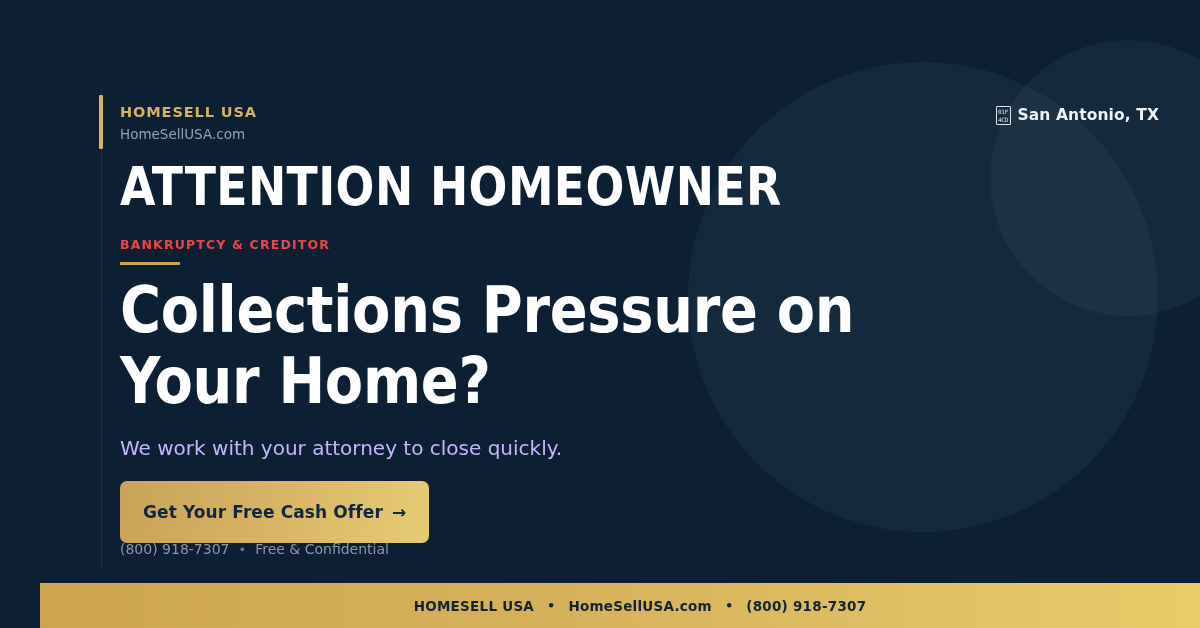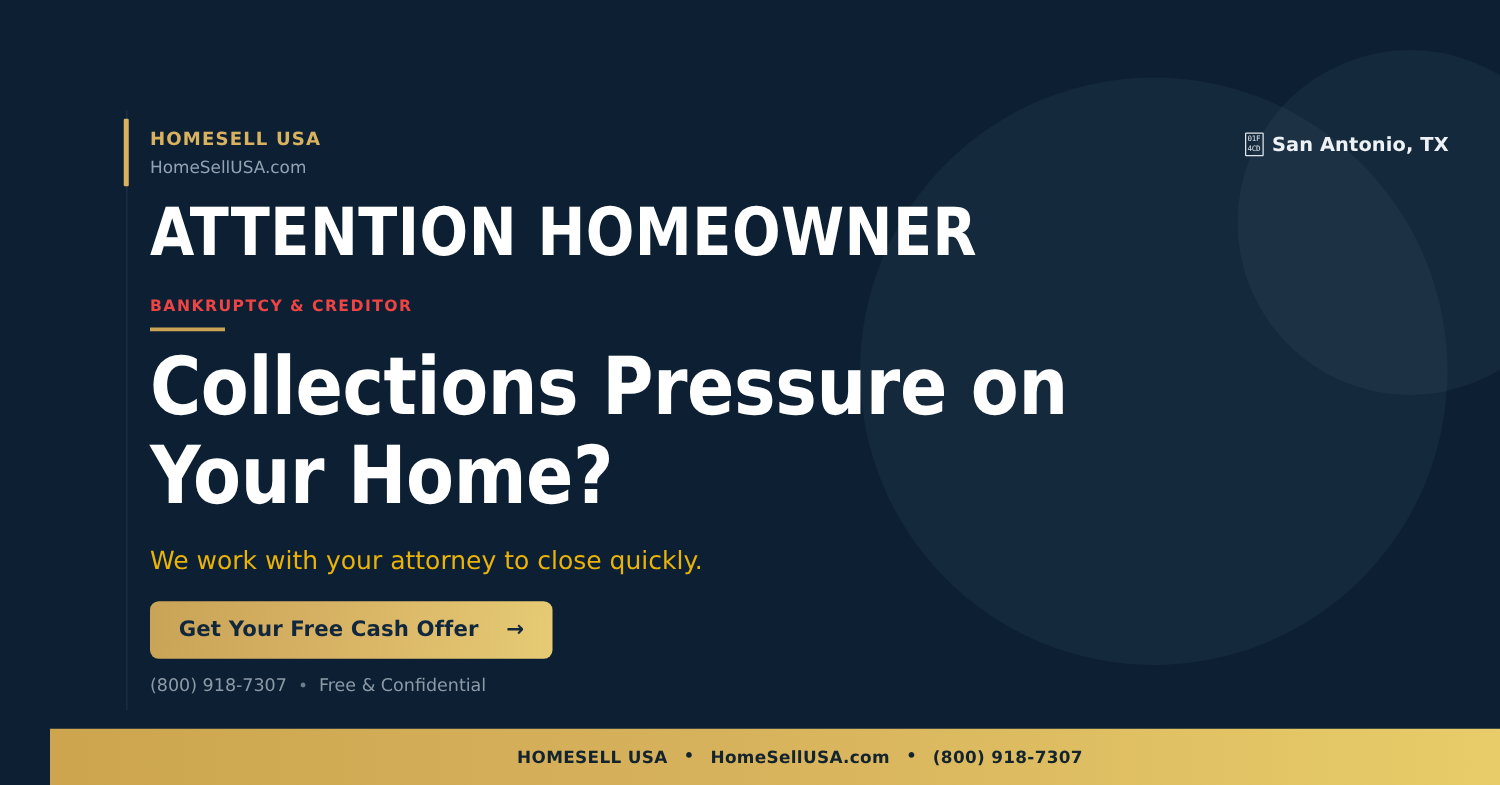--- a/index.html
+++ b/index.html
@@ -106,21 +106,20 @@
     font-family: "DejaVu Sans", "Liberation Sans", sans-serif;
     font-size: 13.5px;
     font-weight: normal;
     color: #93a3b4;
     line-height: 1.2;
   }
 
   
   .location {
     display: flex;
-    align-items: center;
     gap: 7px;
     margin-top: 2px;
     padding-right: 1px;
   }
   .tofu {
     display: inline-block;
     width: 15px;
     height: 19px;
     border: 1.4px solid #dfe6ee;
     border-radius: 1px;
@@ -206,36 +205,36 @@
   }
 
   
   .subtitle {
     position: absolute;
     left: 0;
     top: 435px;
     font-family: "DejaVu Sans", "Liberation Sans", sans-serif;
     font-size: 20px;
     font-weight: normal;
-    color: #eab308;
+    color: #c4b5fd;
     line-height: 1.35;
     white-space: nowrap;
   }
 
   
   .cta {
     position: absolute;
     left: 0;
     top: 481px;
-    height: 46px;
+    height: 62px;
     padding: 0 23px;
     display: inline-flex;
     align-items: center;
     justify-content: center;
-    gap: 22px;
+    gap: 9px;
     background: linear-gradient(100deg, #c9a356 0%, #d7b264 45%, #e6cb74 100%);
     border: none;
     border-radius: 7px;
     cursor: pointer;
     font-family: "DejaVu Sans", "Liberation Sans", sans-serif;
     font-size: 17px;
     font-weight: bold;
     color: #11273d;
     letter-spacing: 0.1px;
     white-space: nowrap;

